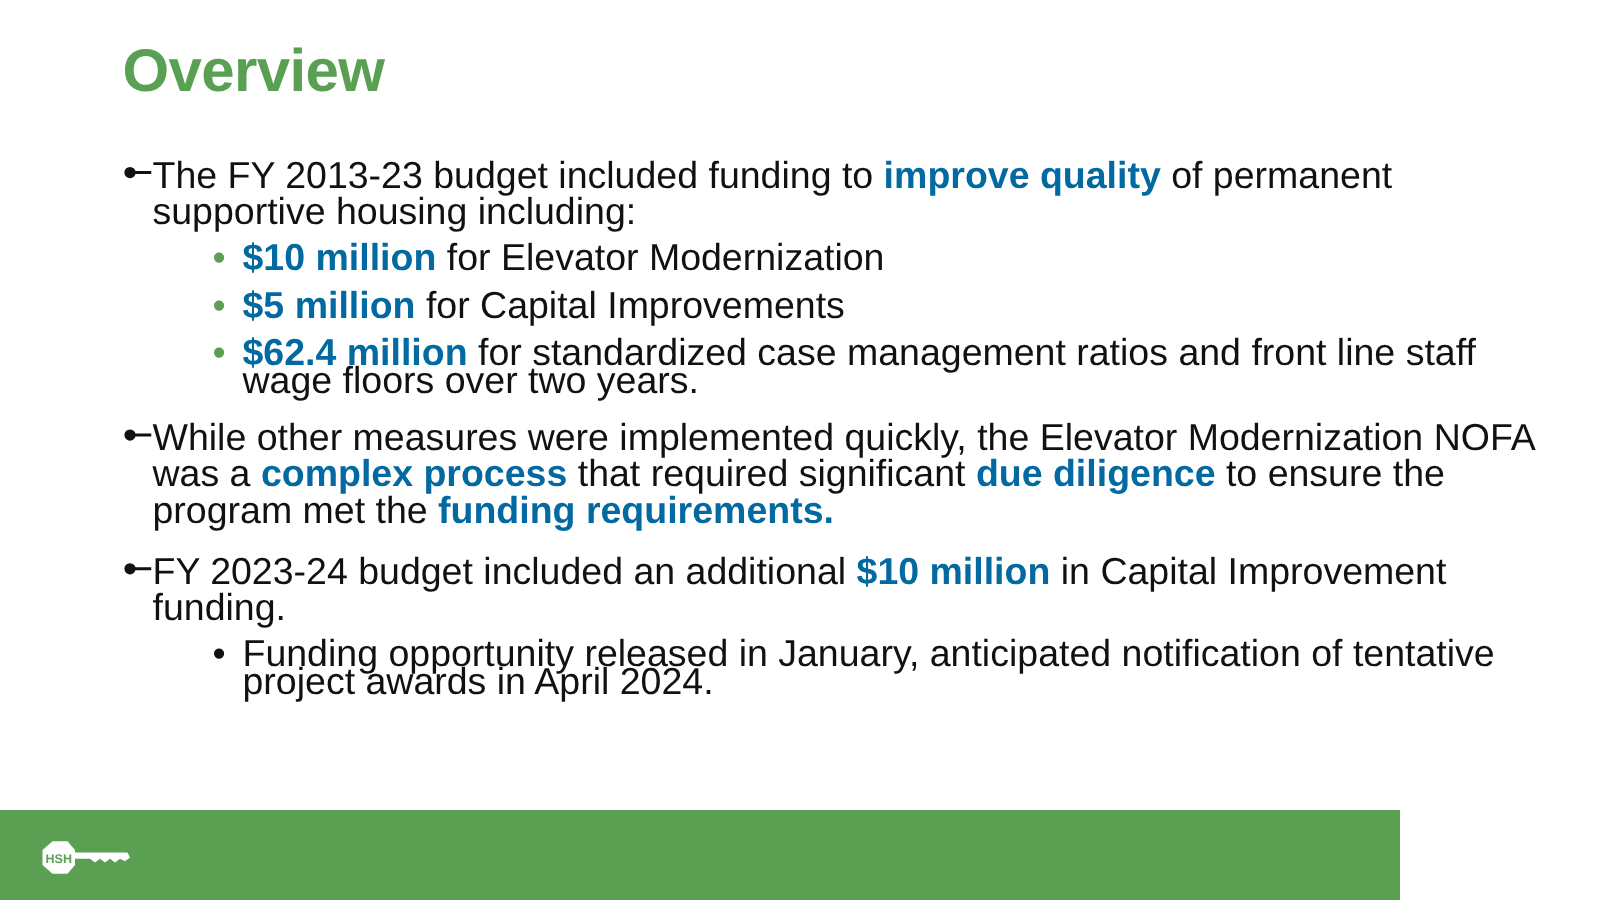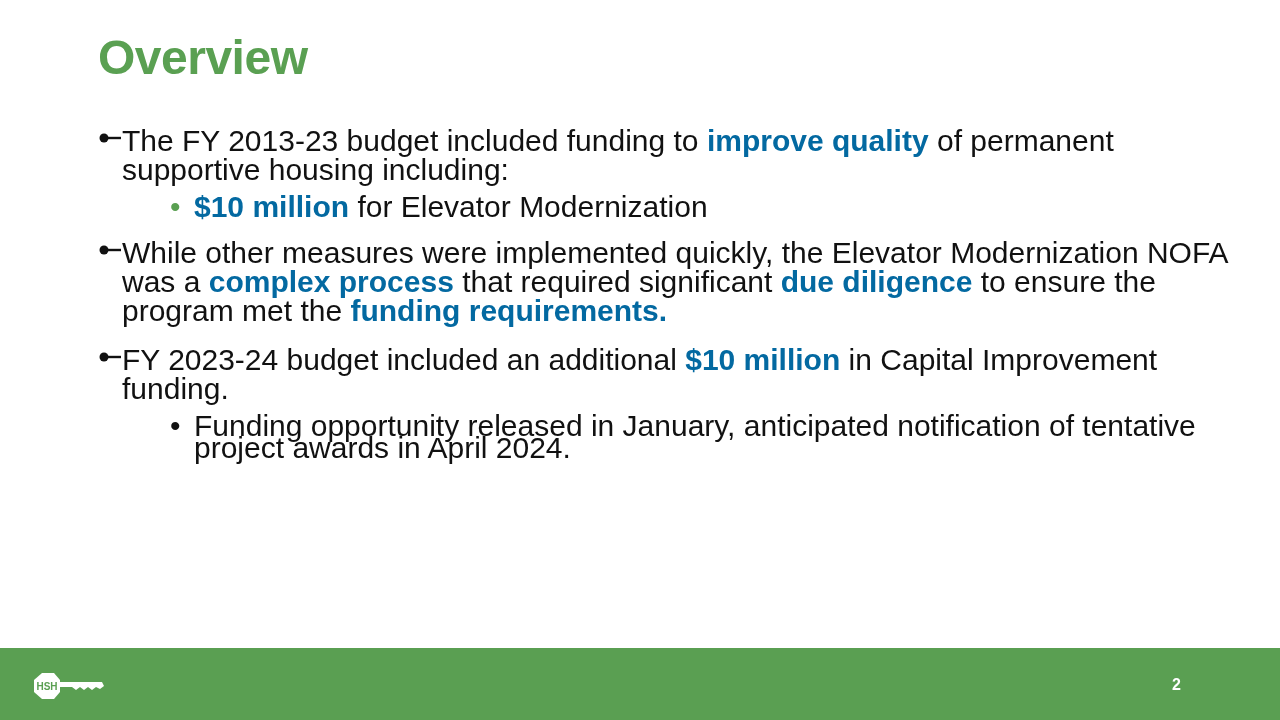--- a/index.html
+++ b/index.html
@@ -7,38 +7,40 @@
          font-family:"Liberation Sans", "DejaVu Sans", sans-serif; color:#111; }
   .title { position:absolute; left:98px; top:30px; font-size:48px; font-weight:bold; color:#5aa052; letter-spacing:-0.5px; }
   .content { position:absolute; left:98px; top:126px; width:1140px; }
   .b1 { position:relative; padding-left:24px; font-size:30px; line-height:29px; margin-bottom:20px; }
   .b1 .key { position:absolute; left:0; top:2px; width:24px; height:20px; }
   .g { color:#0369a1; font-weight:bold; }
   .subs { margin:12px 0 0 48px; padding:0; list-style:none; }
   .subs li { position:relative; padding-left:24px; font-size:30px; line-height:22px; margin-bottom:16px; }
   .subs li::before { content:"•"; position:absolute; left:0; top:0; color:#5aa052; }
   .subs.black li::before { color:#111; }
-  .footer { position:absolute; left:0; top:648px; width:1280px; height:72px; background:#5a9f52; }
+  .footer { position:absolute; left:0; top:648px; width:1120px; height:72px; background:#5a9f52; }
   .logo { position:absolute; left:30px; top:22px; width:76px; height:32px; }
   .pagenum { position:absolute; left:1172px; top:28px; font-size:16px; font-weight:bold; color:#fff; }
 </style>
 </head>
 <body>
 
 <div class="title">Overview</div>
 
 <div class="content">
   <div class="b1">
     <svg class="key" viewBox="0 0 24 20">
         <circle cx="6" cy="10" r="4.5" fill="#111"></circle>
         <rect x="9" y="8.8" width="14" height="2.4" fill="#111"></rect>
       </svg>
     <span>The FY 2013-23 budget included funding to </span><span class="g">improve quality</span><span> of permanent supportive housing including:</span>
     <ul class="subs">
       <li><span class="g">$10 million</span><span> for Elevator Modernization</span></li>
+      <li><span class="g">$5 million</span><span> for Capital Improvements</span></li>
+      <li><span class="g">$62.4 million</span><span> for standardized case management ratios and front line staff wage floors over two years.</span></li>
     </ul>
   </div>
 
   <div class="b1">
     <svg class="key" viewBox="0 0 24 20">
         <circle cx="6" cy="10" r="4.5" fill="#111"></circle>
         <rect x="9" y="8.8" width="14" height="2.4" fill="#111"></rect>
       </svg>
     <span>While other measures were implemented quickly, the Elevator Modernization NOFA was a </span><span class="g">complex process</span><span> that required significant </span><span class="g">due diligence</span><span> to ensure the program met the </span><span class="g">funding requirements.</span>
   </div>

